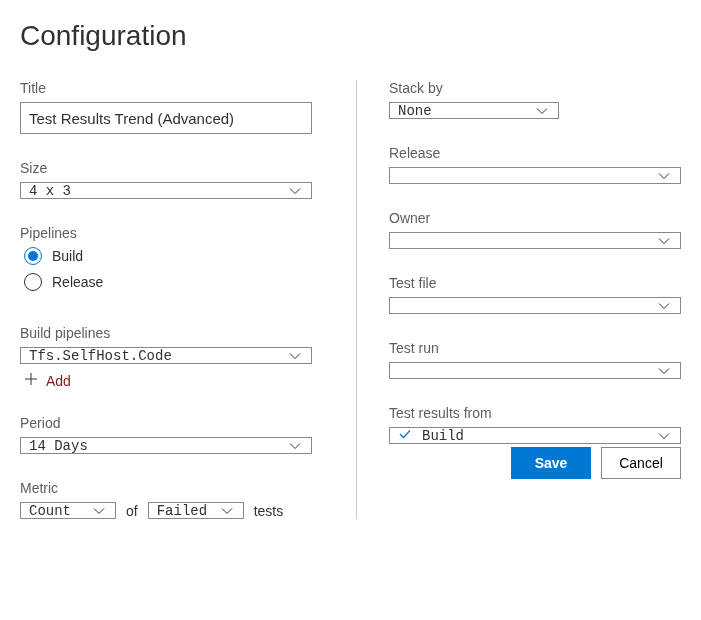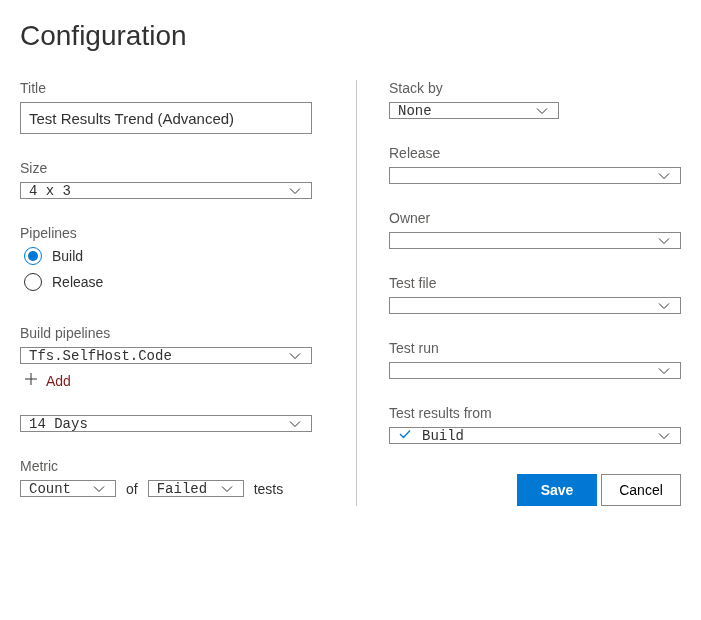--- a/index.html
+++ b/index.html
@@ -107,22 +107,22 @@
     .metric-row .select-box { width: auto; }
     .sm-select { width: 96px !important; }
     .mid-text { color: #323130; }
     .check-row {
       display: flex; align-items: center; gap: 10px;
     }
     .check-icon { color: #0078d4; }
     .btn-row {
       display: flex;
       justify-content: flex-end;
-      gap: 4px;
-      margin-top: 30px;
+      gap: 10px;
+      margin-top: 3px;
     }
     .btn {
       min-width: 80px;
       height: 32px;
       border: 1px solid #8a8886;
       background: #fff;
       font-size: 14px;
       font-family: inherit;
       cursor: pointer;
       padding: 0 16px;
@@ -189,20 +189,21 @@
         <span>
           <svg width="14" height="14" viewBox="0 0 14 14">
               <path d="M7 1 V13 M1 7 H13" stroke="#323130" stroke-width="1"></path>
             </svg>
         </span>
         <span>Add</span>
       </div>
     </div>
 
     <div class="field-group">
+      <label class="field-label">Period</label>
       <div class="select-box">
         <span>14 Days</span>
         <span class="chev">
           <svg width="12" height="12" viewBox="0 0 12 12">
               <path d="M1 3.5 L6 8.5 L11 3.5" stroke="#323130" stroke-width="1" fill="none"></path>
             </svg>
         </span>
       </div>
     </div>
 

